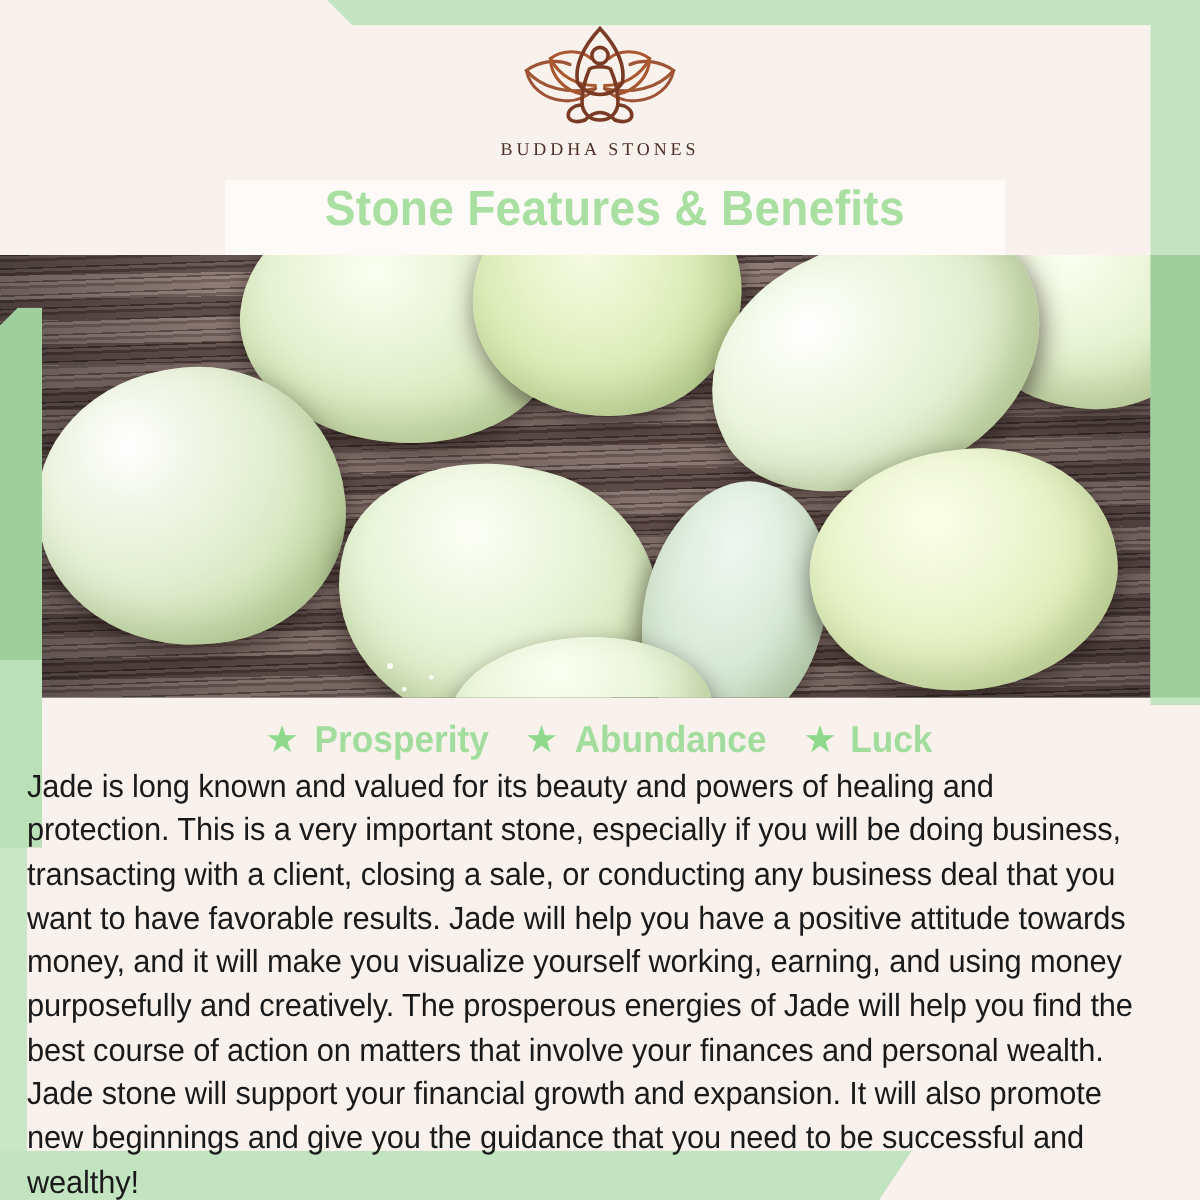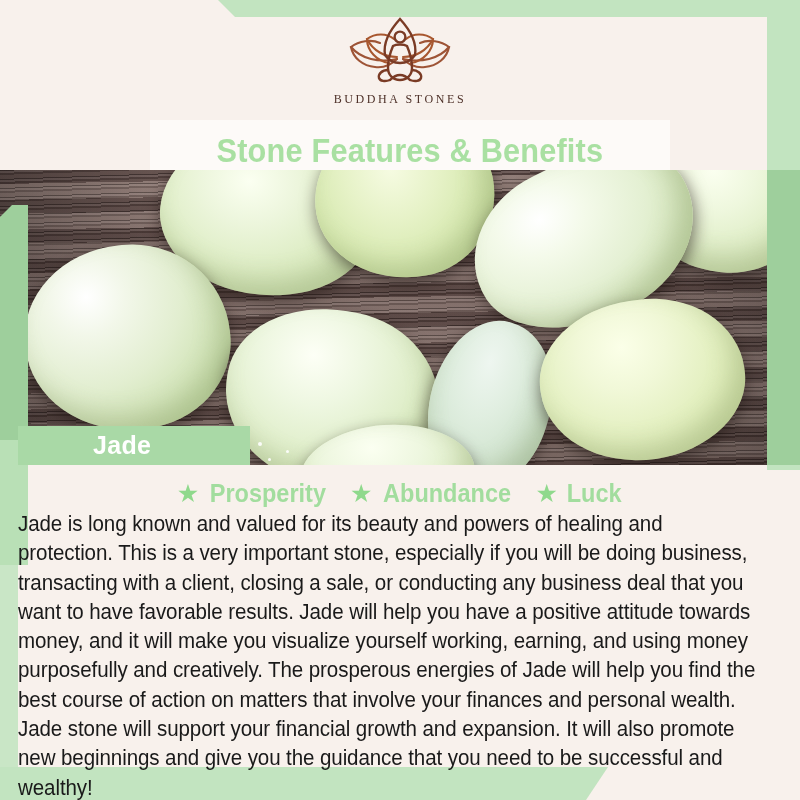--- a/index.html
+++ b/index.html
@@ -96,21 +96,21 @@
   }
 
   
   .title-banner {
     position: absolute;
     top: 120px; left: 150px;
     width: 520px; height: 50px;
     background: #fdfaf8;
     z-index: 7;
     display: flex;
-    align-items: flex-end;
+    align-items: flex-start;
     justify-content: center;
   }
   .title-text {
     font-family: "Liberation Sans Narrow", "Liberation Sans", sans-serif;
     font-weight: 700;
     font-size: 33px;
     color: #a9e0a2;
     letter-spacing: 0.2px;
     transform: scaleX(0.93);
     white-space: nowrap;
@@ -292,23 +292,20 @@
     <div class="stone s9"></div>
     <div class="glint" style="left:258px;top:272px;width:4px;height:4px"></div>
     <div class="glint" style="left:286px;top:280px;width:3px;height:3px"></div>
     <div class="glint" style="left:268px;top:288px;width:3px;height:3px"></div>
   </div>
 
   <div class="deco-left-tall"></div>
   <div class="deco-left-tall-lower"></div>
   <div class="deco-body-left-rail"></div>
 
-  <div class="jade-tag">
-    <span class="jade-text">Jade</span>
-  </div>
 
   <div class="benefits">
     <div class="benefit">
       <span class="star">★</span>
       <span class="benefit-label">Prosperity</span>
     </div>
     <div class="benefit">
       <span class="star">★</span>
       <span class="benefit-label">Abundance</span>
     </div>

